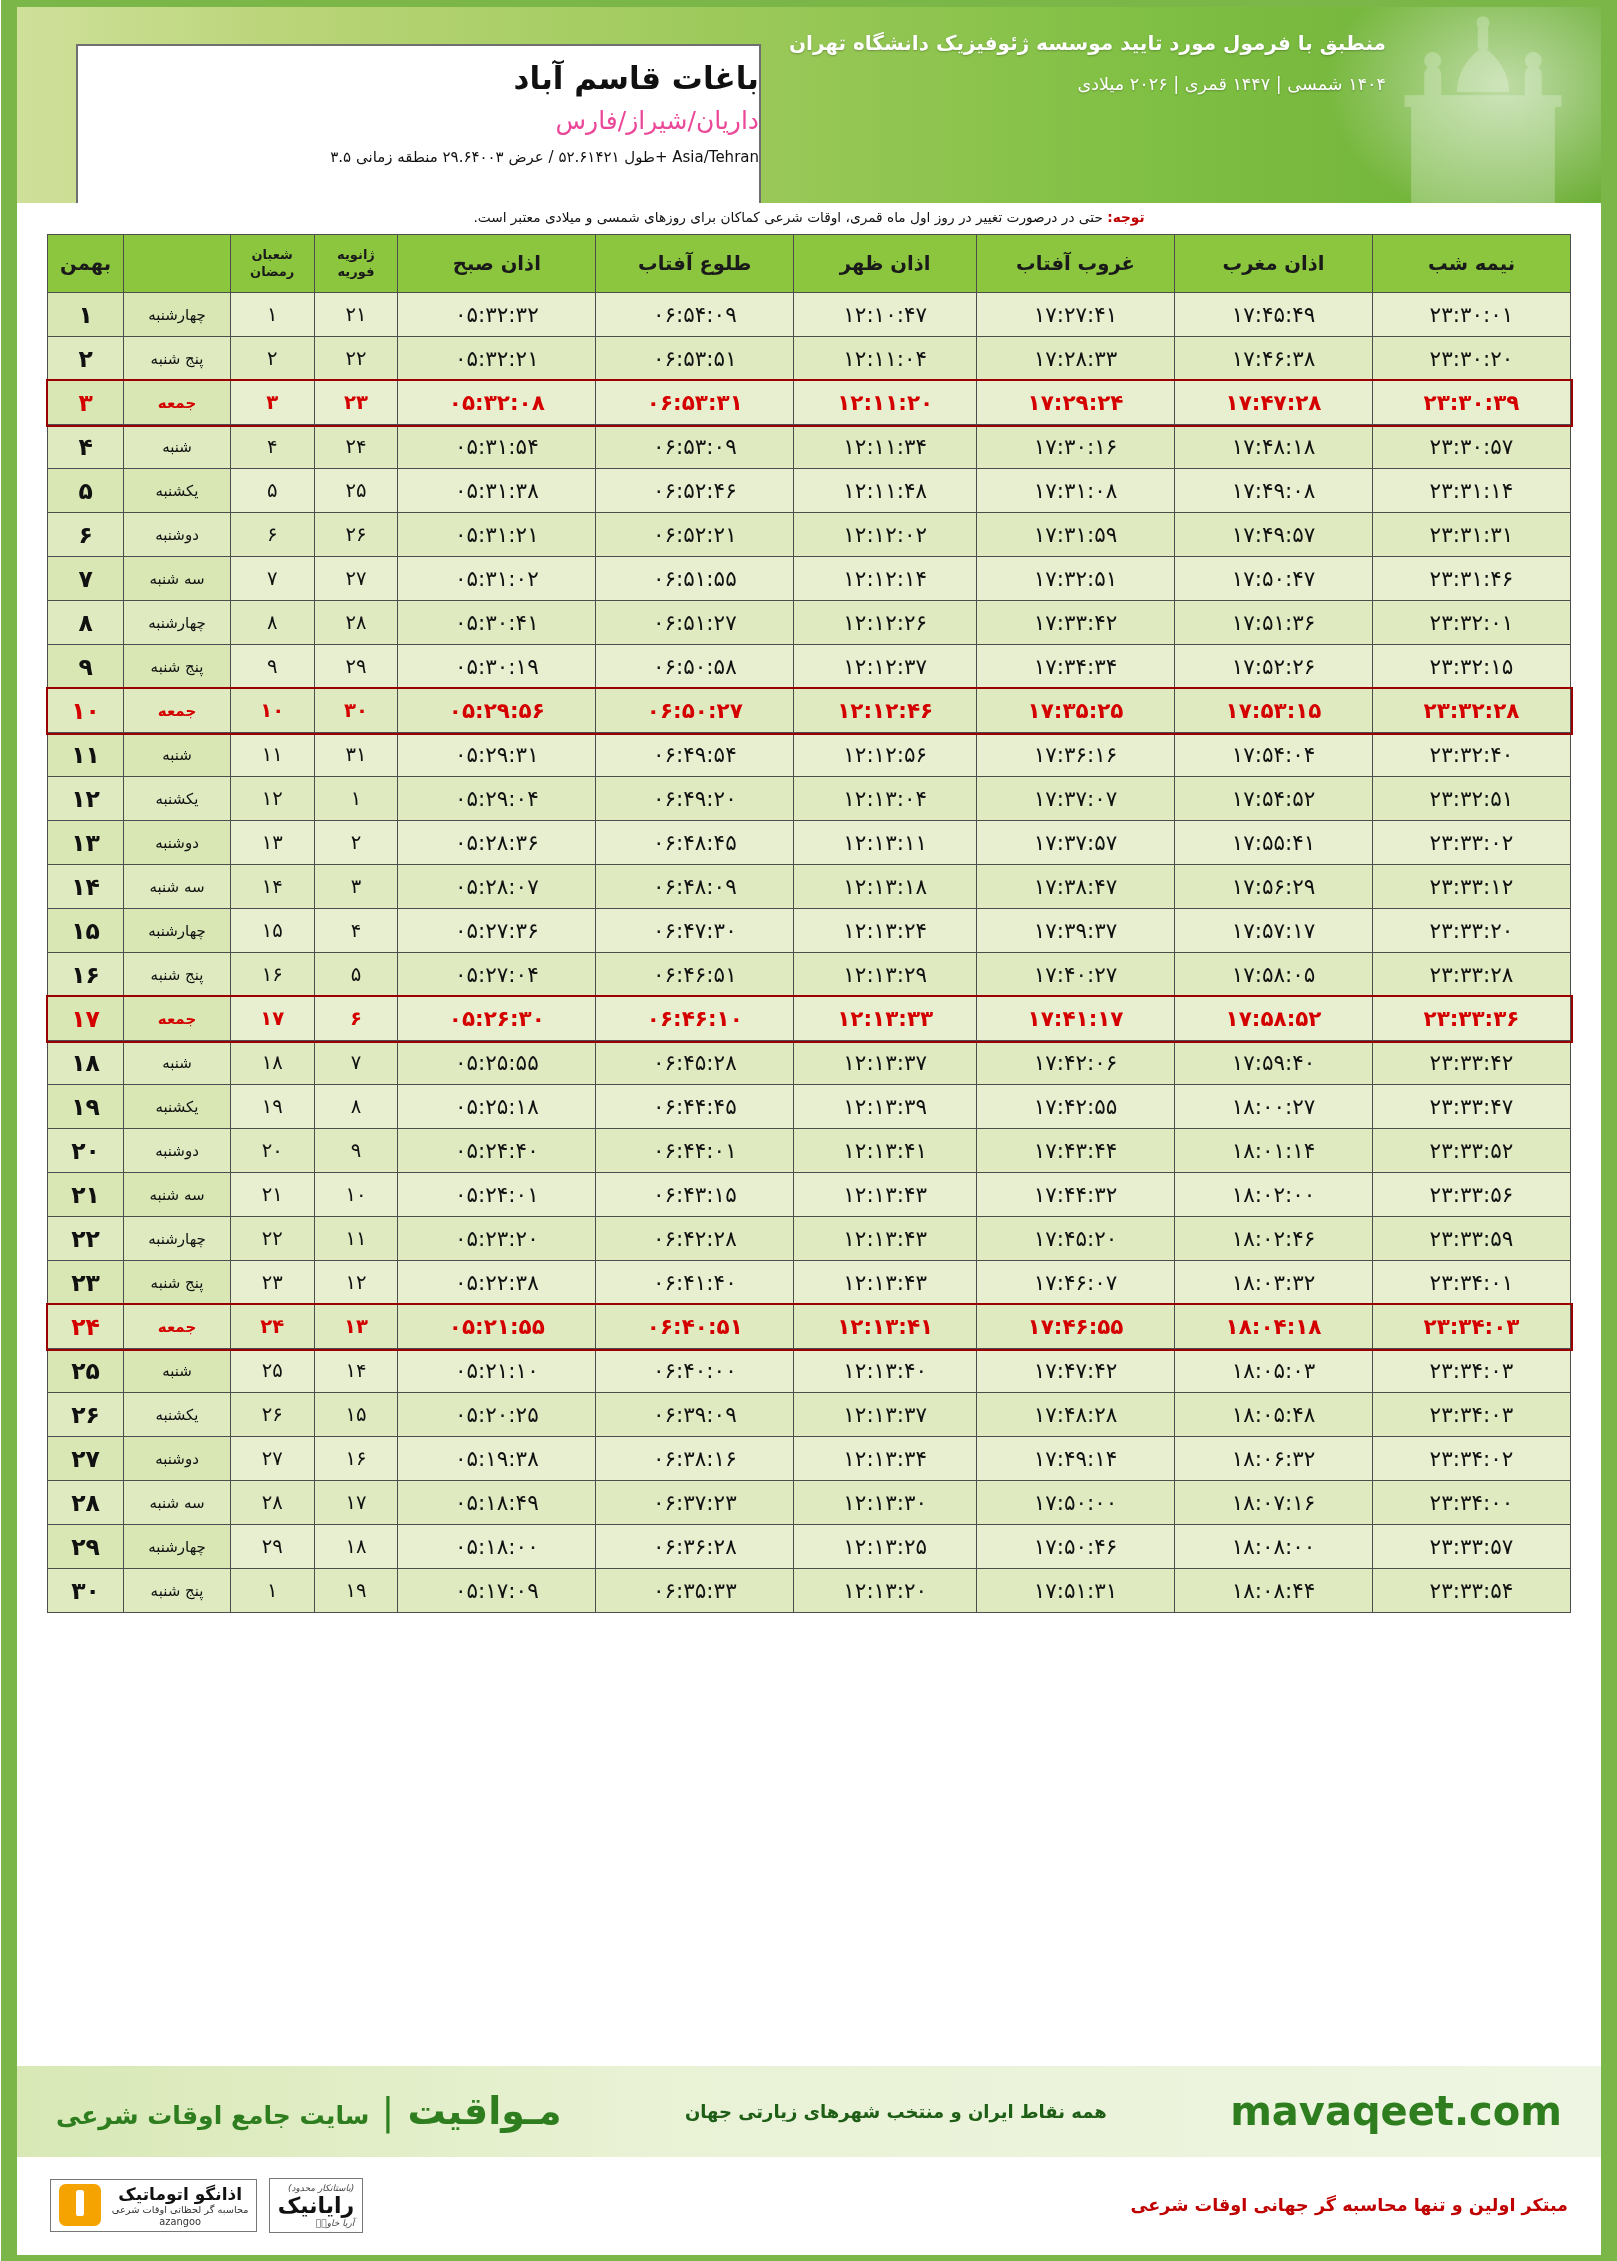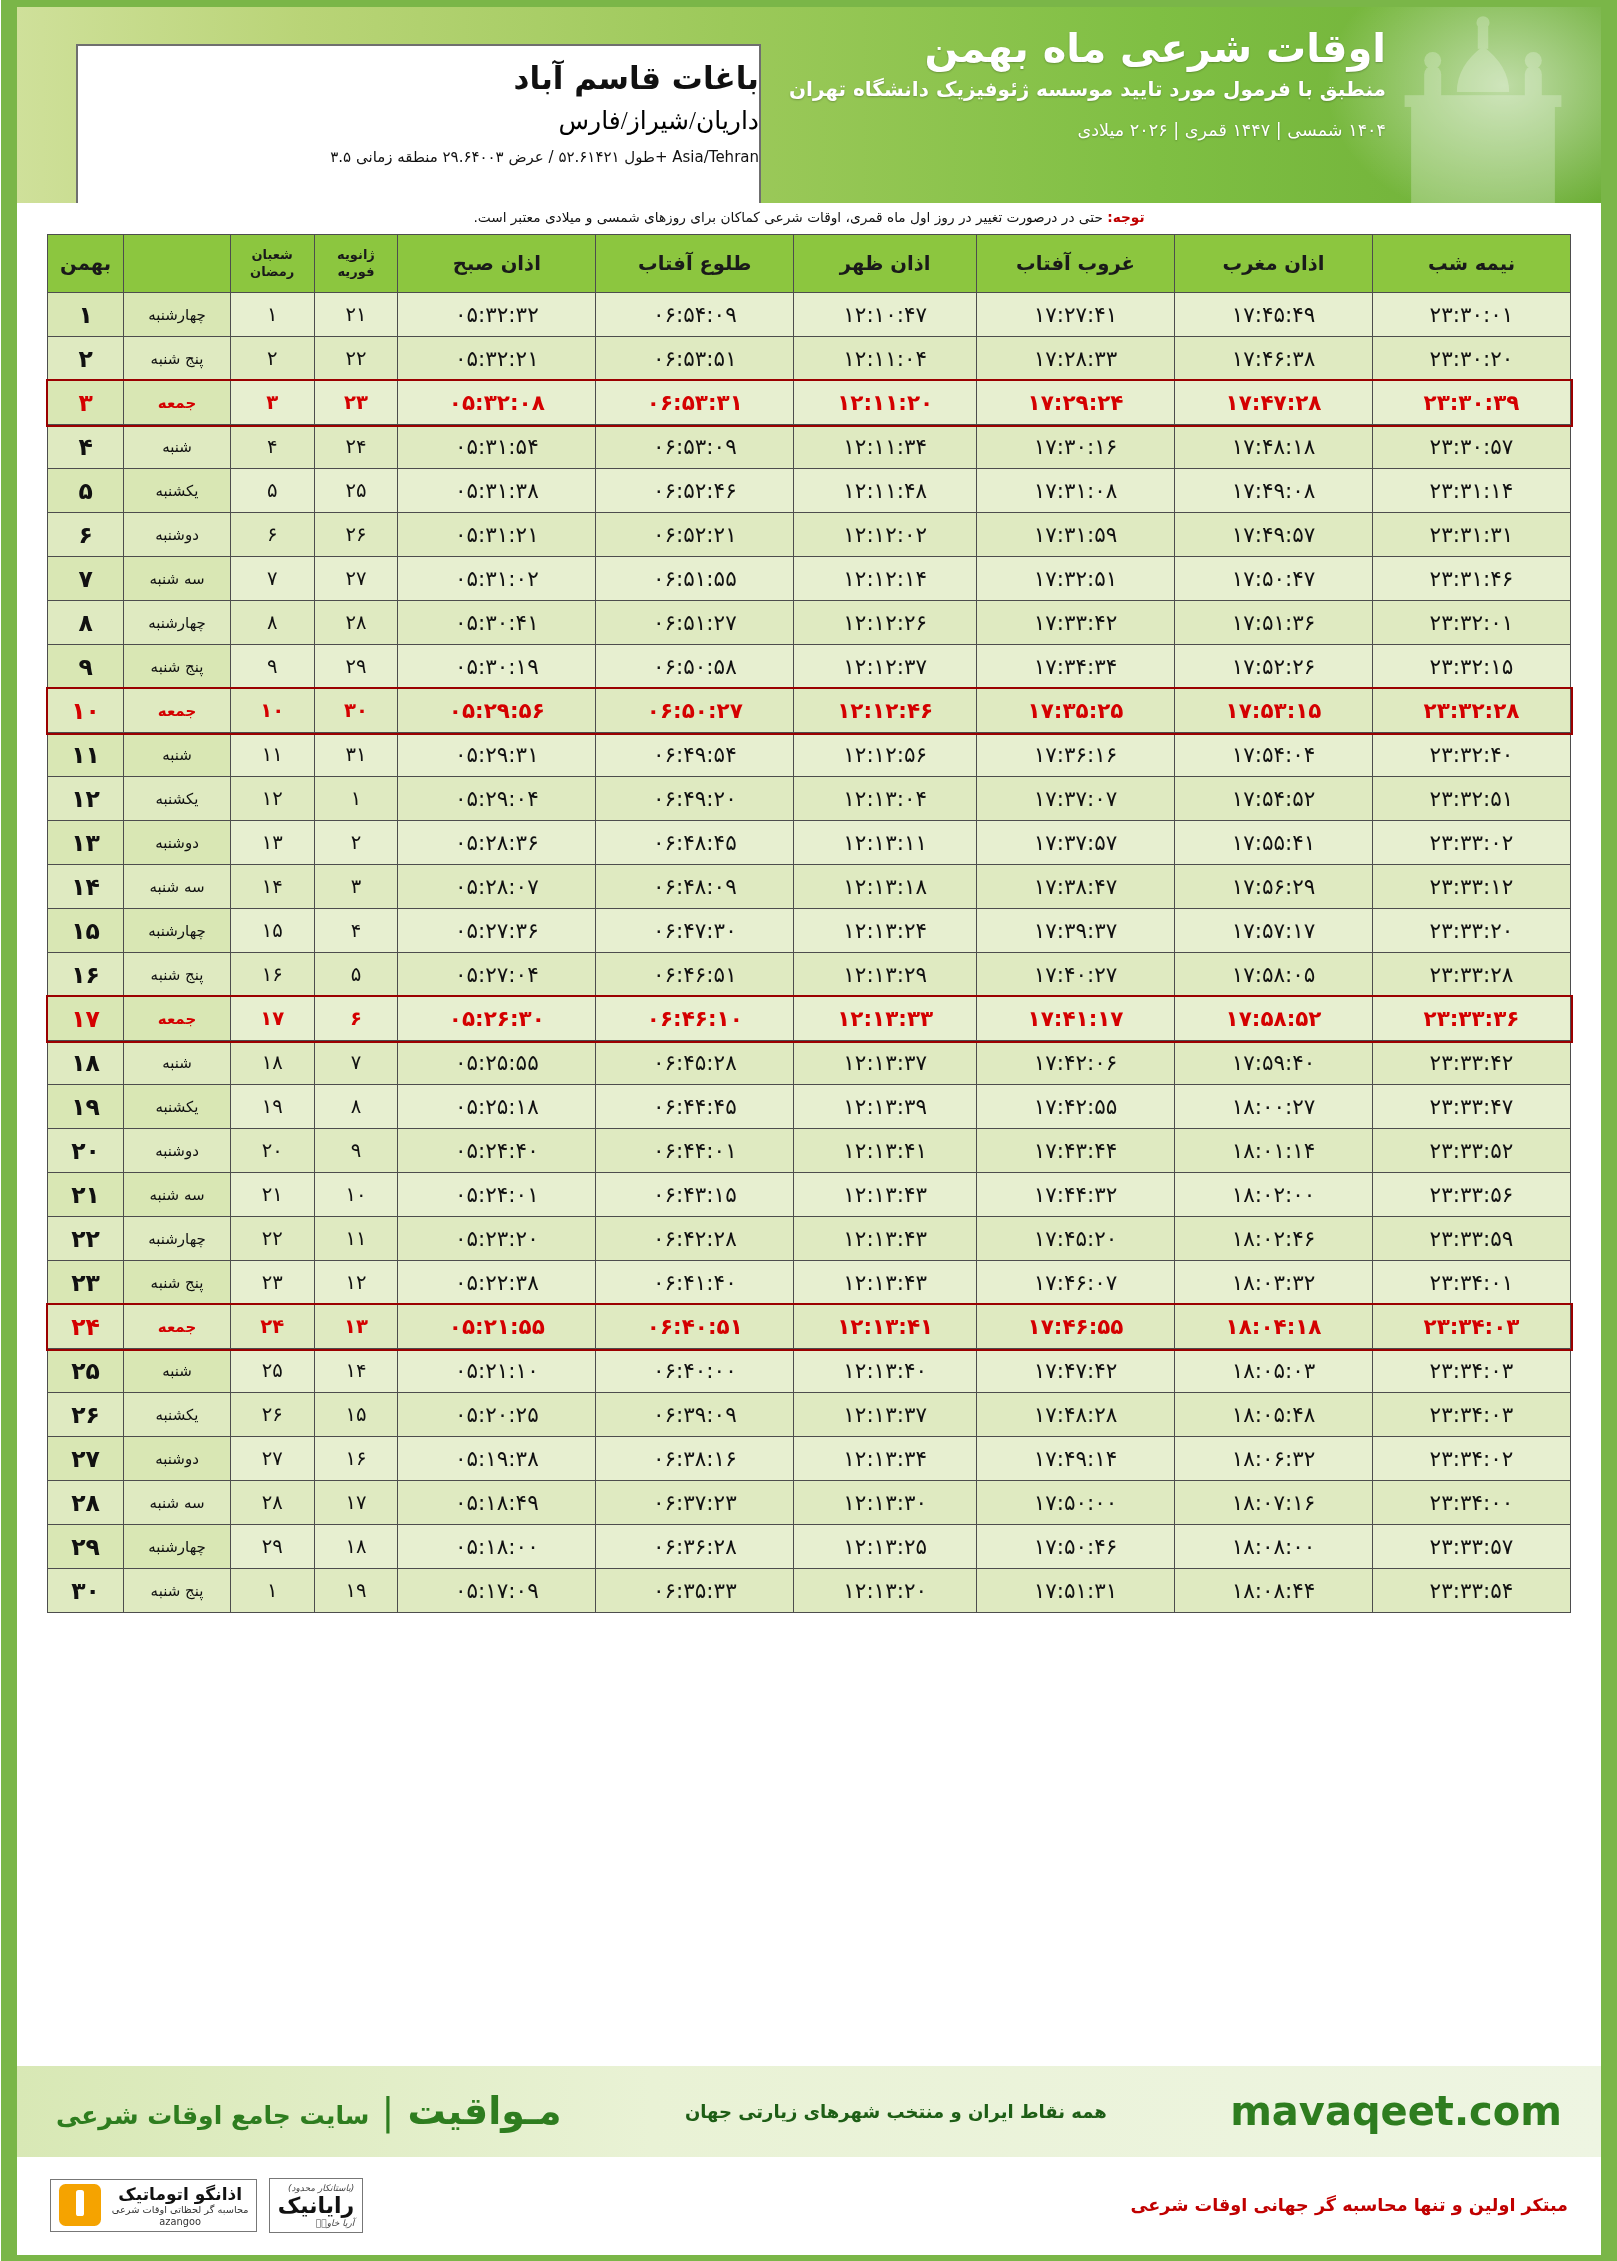--- a/index.html
+++ b/index.html
@@ -45,21 +45,21 @@
   .header-title .t1{font-size:40px;font-weight:bold;line-height:1.15;}
   .header-title .t2{font-size:20px;font-weight:bold;margin-top:6.5px;color:#ffffff;}
   .header-title .t3{font-size:17.6px;margin-top:19px;color:#ffffff;}
   
   .city-box{
     position:absolute;top:37px;left:59px;width:685px;height:164px;
     border:2px solid #6f6f6f;background:#ffffff;box-sizing:border-box;
     text-align:right;
   }
   .city-box .c1{font-size:31px;font-weight:bold;color:#111;margin-top:14.4px;}
-  .city-box .c2{font-size:25px;color:#000000;margin-top:10.4px;font-family:Liberation Serif, serif;}
+  .city-box .c2{font-size:25px;color:#ec4899;margin-top:10.4px;}
   .city-box .c3{font-size:15px;color:#111;margin-top:13px;direction:ltr;}
   
   .note{
     position:absolute;top:209px;right:17px;left:17px;
     text-align:center;font-size:13.7px;color:#111;
   }
   .note b{color:#c00000;}
   
   .table-wrap{
     position:absolute;top:234px;right:47px;left:47px;
@@ -141,21 +141,20 @@
       <rect x="142" y="30" width="16" height="34"></rect>
       <circle cx="150" cy="24" r="10"></circle>
       <rect x="60" y="90" width="26" height="60" rx="13"></rect>
       <circle cx="73" cy="82" r="13"></circle>
       <rect x="214" y="90" width="26" height="60" rx="13"></rect>
       <circle cx="227" cy="82" r="13"></circle>
     </g>
   </svg>
 
   <div class="header-title">
-    <div class="t1">اوقات شرعی ماه بهمن</div>
     <div class="t2">منطبق با فرمول مورد تایید موسسه ژئوفیزیک دانشگاه تهران</div>
     <div class="t3">۱۴۰۴ شمسی | ۱۴۴۷ قمری | ۲۰۲۶ میلادی</div>
   </div>
 
   <div class="city-box">
     <div class="c1">باغات قاسم آباد</div>
     <div class="c2">داریان/شیراز/فارس</div>
     <div class="c3">طول ۵۲.۶۱۴۲۱ / عرض ۲۹.۶۴۰۰۳  منطقه زمانی ۳.۵+ Asia/Tehran</div>
   </div>
 </div>

